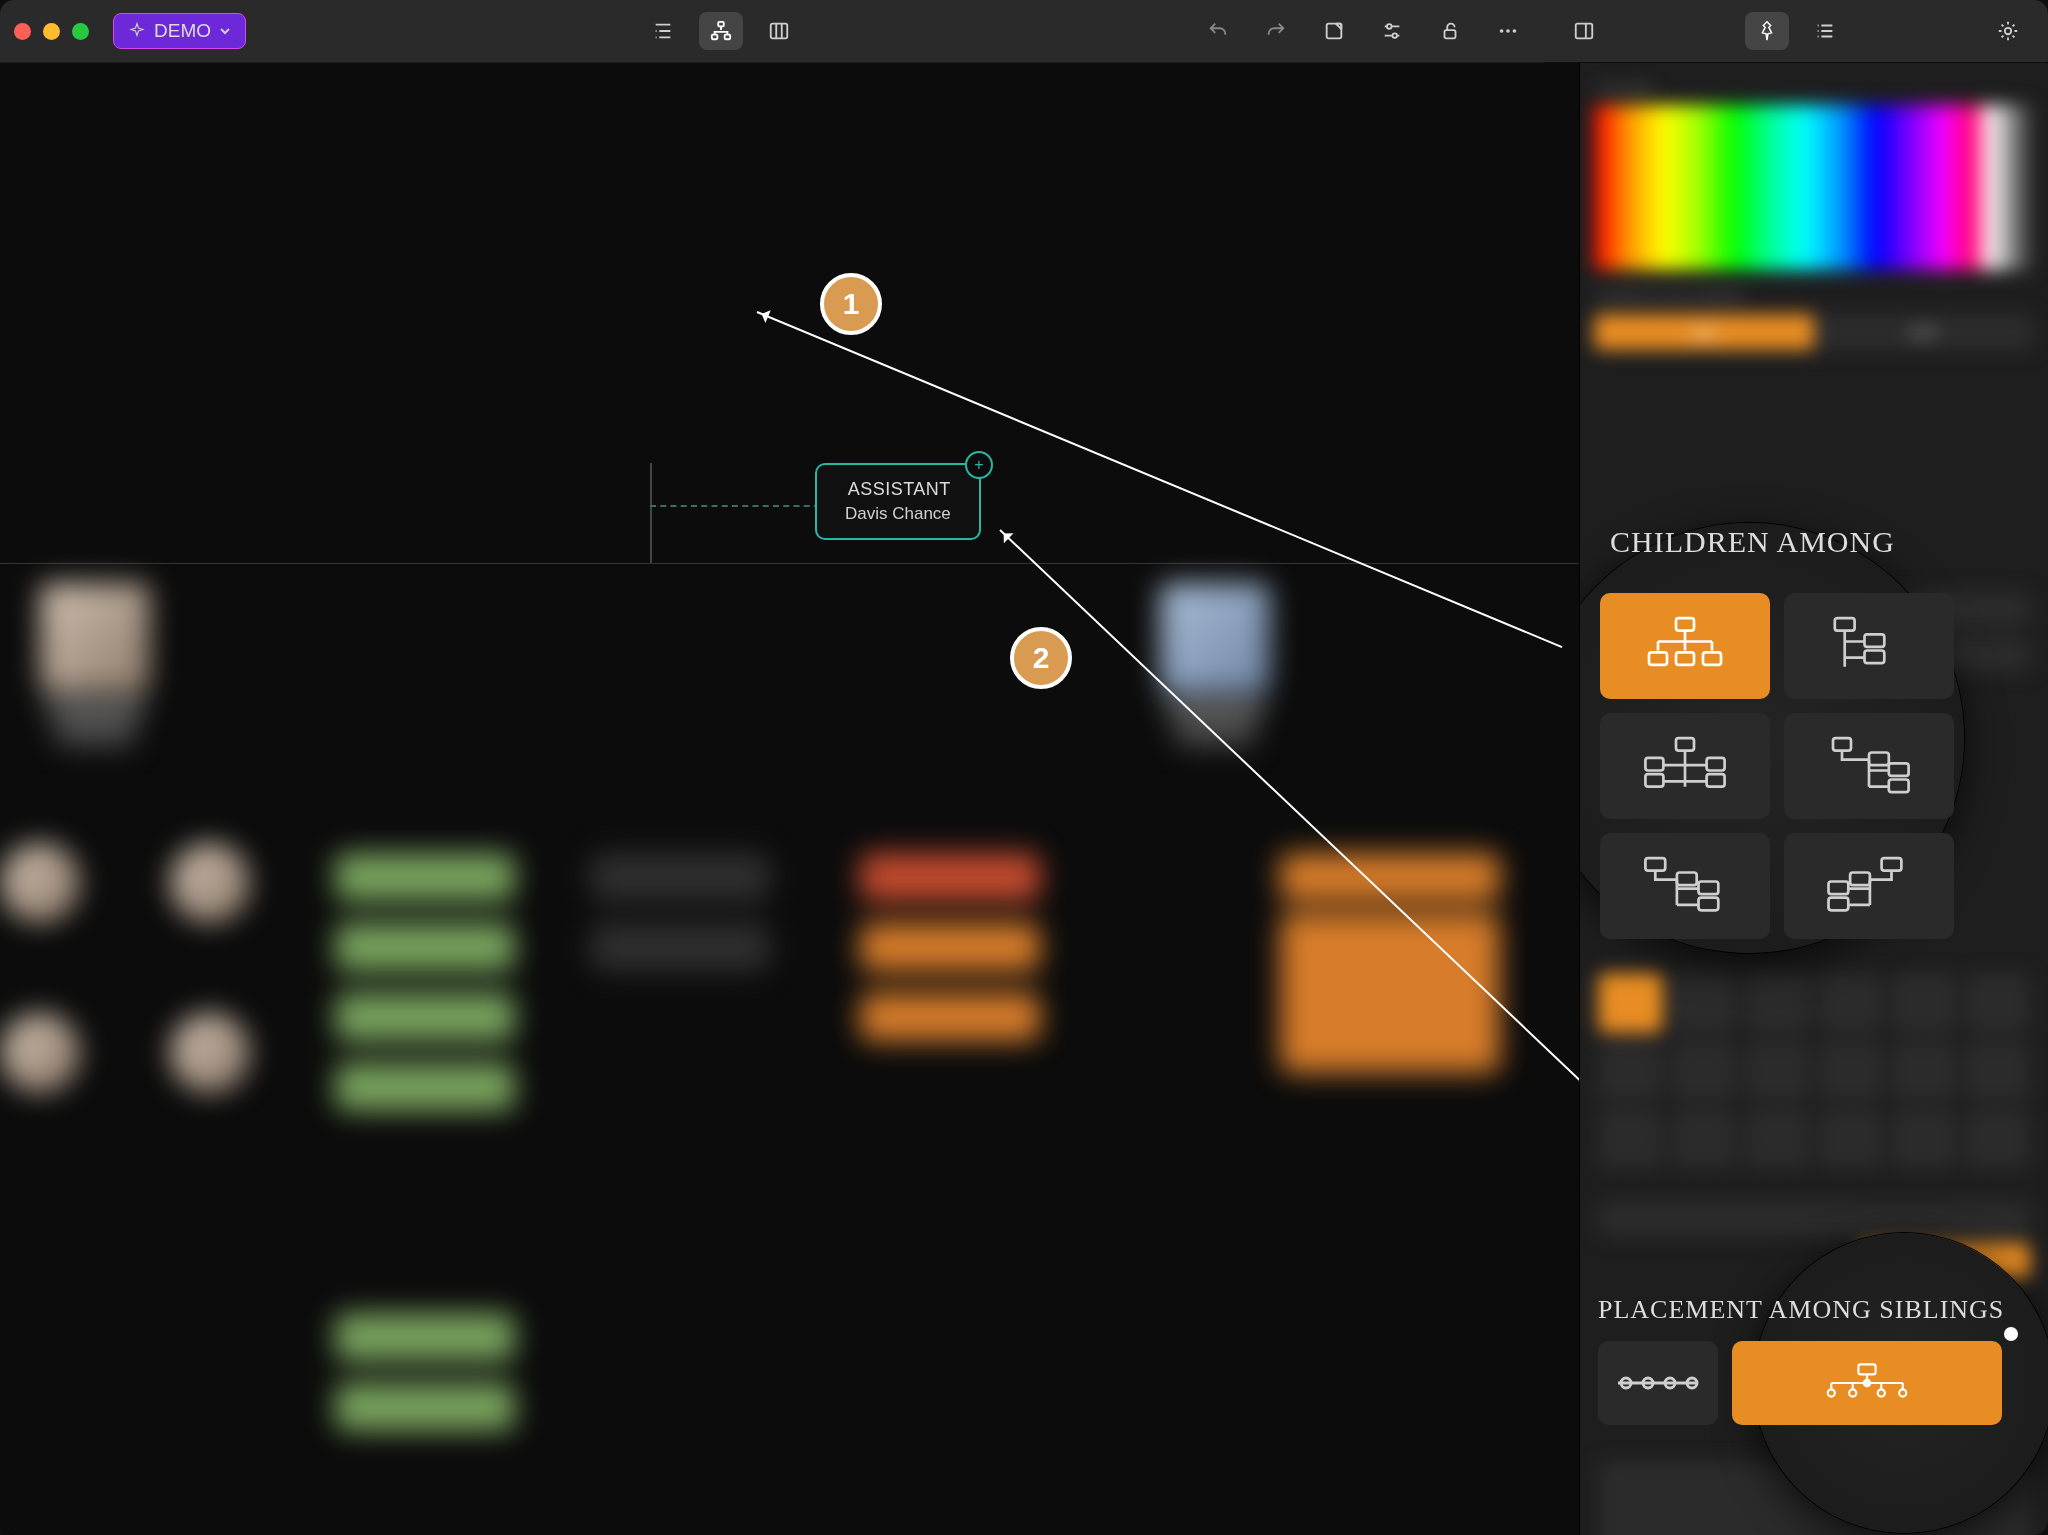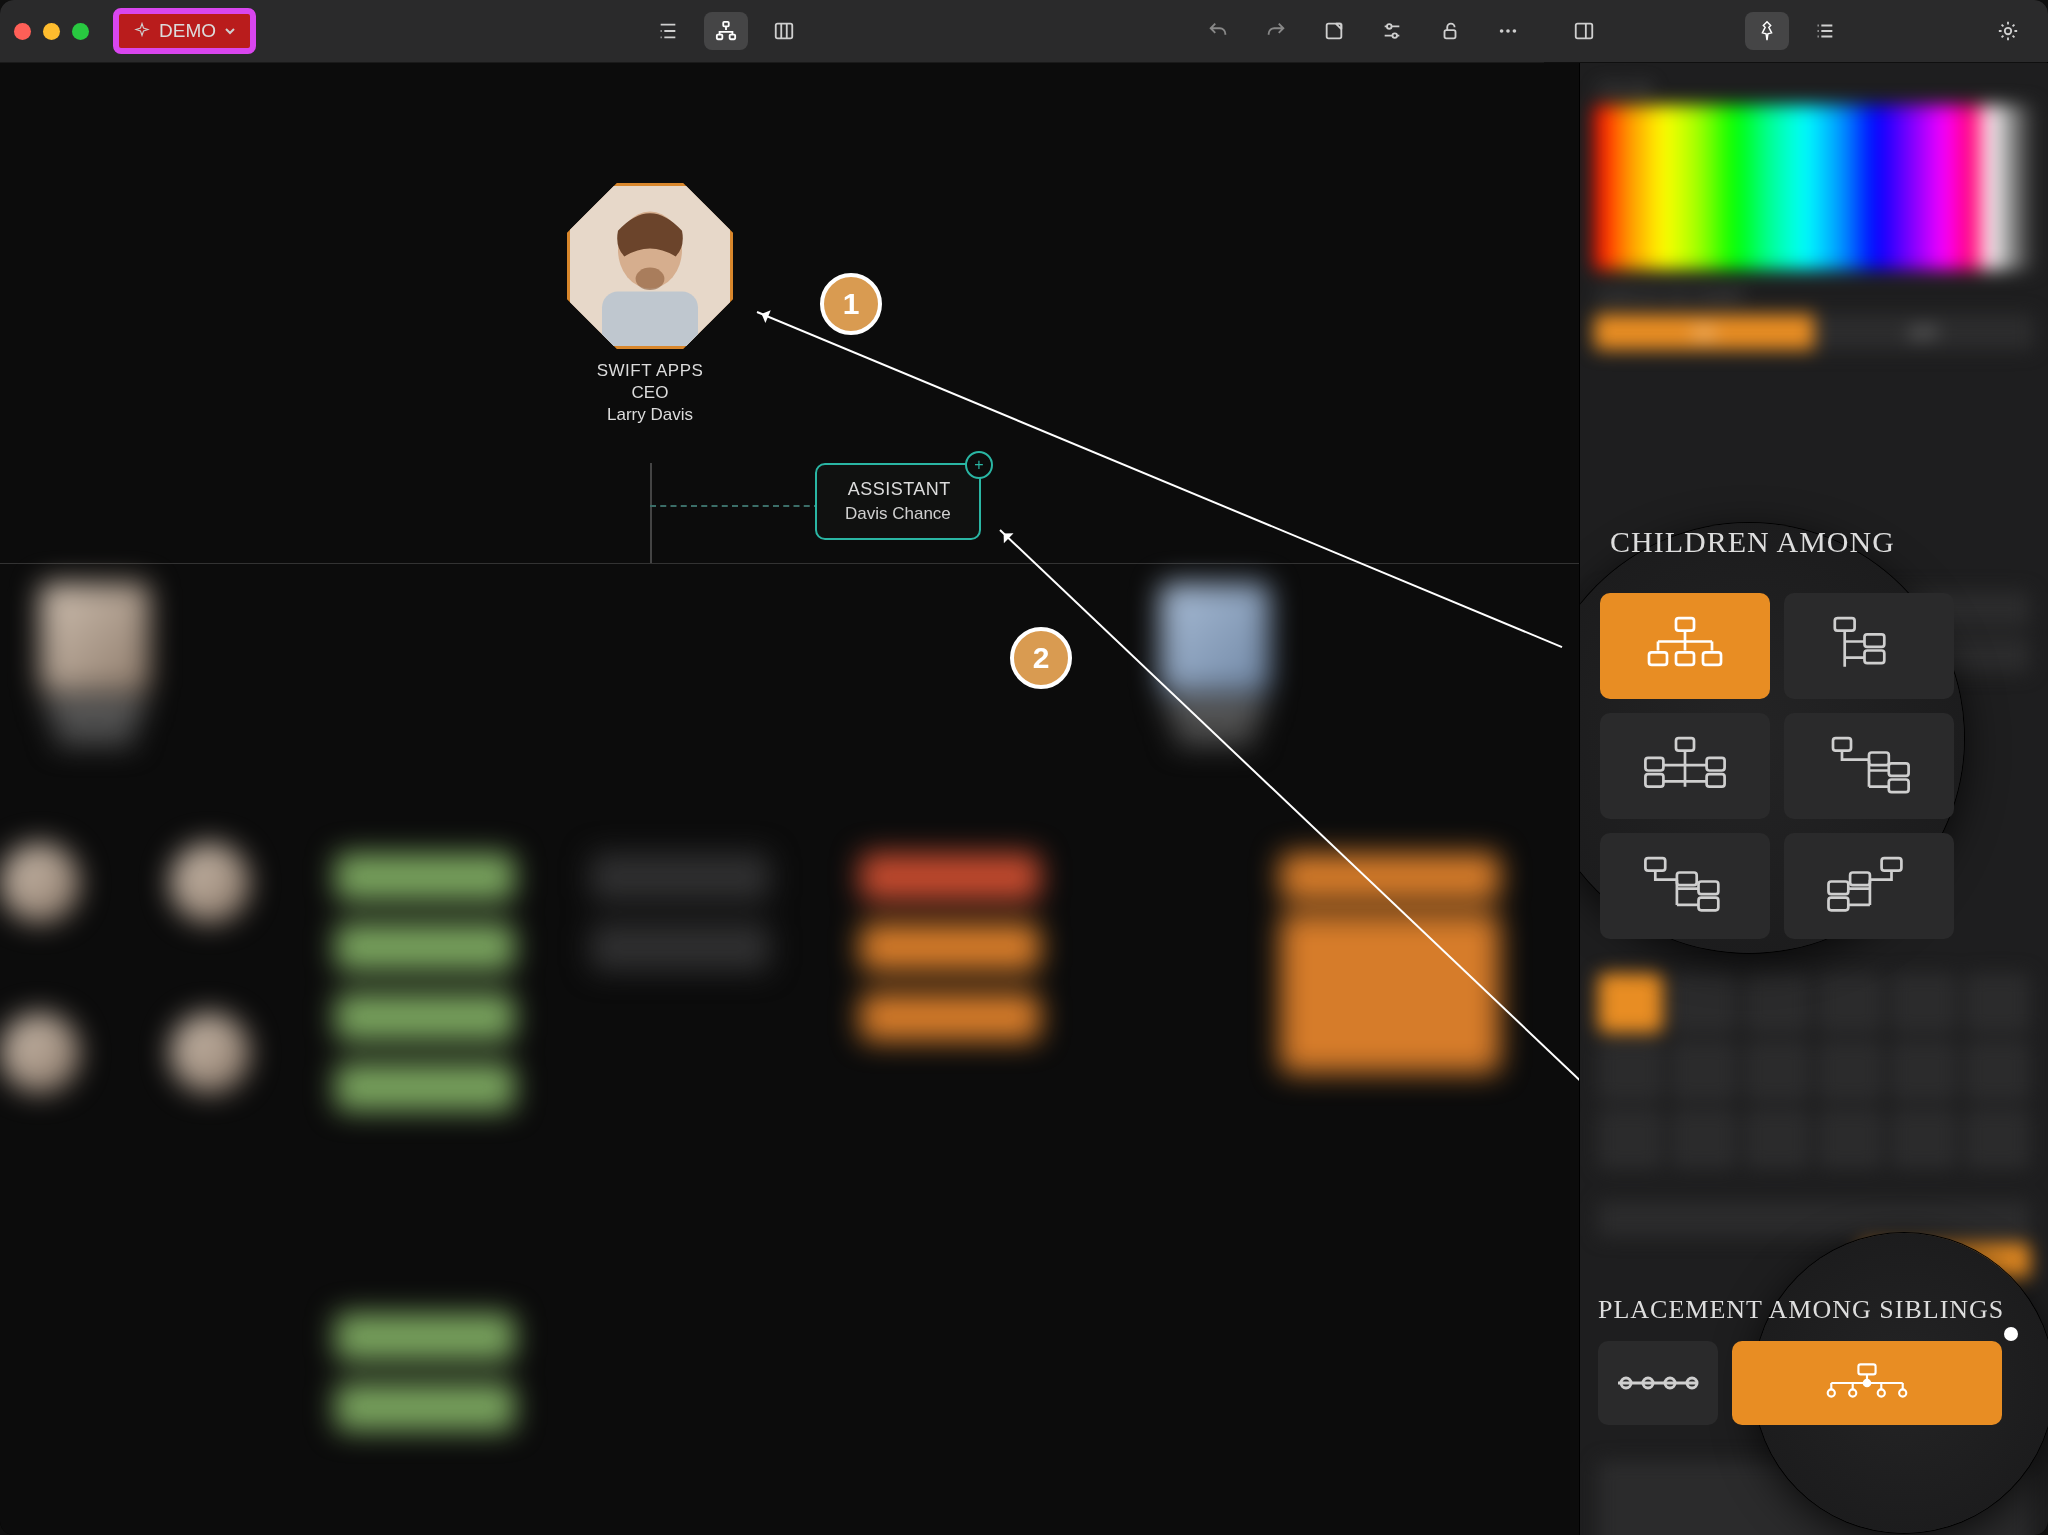--- a/index.html
+++ b/index.html
@@ -22,21 +22,21 @@
   html,body{margin:0;padding:0;background:var(--bg);color:var(--text);font-family:-apple-system,Helvetica,Arial,sans-serif;width:2048px;height:1535px;overflow:hidden;}
   .window{width:2048px;height:1535px;position:relative;border-radius:14px;overflow:hidden;box-shadow:0 0 0 1px #000 inset;}
 
   
   .toolbar{height:62px;background:var(--toolbar);display:flex;align-items:center;padding:0 14px;gap:14px;border-bottom:1px solid #1a1a1a;}
   .traffic{display:flex;gap:12px;margin-right:10px;}
   .dot{width:17px;height:17px;border-radius:50%;}
   .dot.red{background:#ff5f57;}
   .dot.yellow{background:#febc2e;}
   .dot.green{background:#28c840;}
-  .demo-btn{display:flex;align-items:center;gap:8px;background:#b91c1c;border:6px solid #d946ef;border-radius:8px;padding:6px 14px;color:var(--text);font-size:19px;text-align:center;}
+  .demo-btn{display:flex;align-items:center;gap:8px;background:#6d28d9;border:1px solid #d946ef;border-radius:8px;padding:6px 14px;color:var(--text);font-size:19px;text-align:center;}
   .demo-btn svg{flex-shrink:0;}
   .tb-center{flex:1;display:flex;justify-content:center;align-items:center;gap:14px;}
   .tb-right{display:flex;align-items:center;gap:14px;}
   .tb-icon{width:44px;height:38px;display:flex;align-items:center;justify-content:center;border-radius:8px;color:#c8c8c8;}
   .tb-icon.active{background:#454546;}
   .tb-icon svg{width:24px;height:22px;}
   .right-toolbar{width:468px;background:var(--toolbar);height:62px;display:flex;align-items:center;padding:0 18px;gap:14px;}
   .right-toolbar .spacer{flex:1;}
 
   
@@ -228,34 +228,20 @@
             <path d="M12 2v3M12 19v3M2 12h3M19 12h3M5 5l2 2M17 17l2 2M19 5l-2 2M7 17l-2 2" stroke="#cfcfcf" stroke-width="2"></path>
           </svg>
         </div>
     </div>
   </div>
 
   <div class="body">
 
     <div class="canvas">
 
-      <div class="ceo-node">
-        <div class="avatar-hex">
-          <svg class="avatar-face" viewBox="0 0 100 100">
-            <rect width="100" height="100" fill="#e7d8c9"></rect>
-            <ellipse cx="50" cy="40" rx="20" ry="24" fill="#d6ae8e"></ellipse>
-            <path d="M30 28 q20 -22 40 0 q2 10 -4 16 q-16 -10 -32 0 q-6 -6 -4 -16" fill="#6b442b"></path>
-            <ellipse cx="50" cy="58" rx="9" ry="7" fill="#8a5c3a" opacity=".6"></ellipse>
-            <rect x="20" y="66" width="60" height="40" rx="10" fill="#bfc7cf"></rect>
-          </svg>
-        </div>
-        <div class="ceo-company">SWIFT APPS</div>
-        <div class="ceo-title">CEO</div>
-        <div class="ceo-name">Larry Davis</div>
-      </div>
 
       <div class="connector-v"></div>
       <div class="connector-h"></div>
 
       <div class="assistant-node">
         <div class="add-btn">+</div>
         <div class="assistant-title">ASSISTANT</div>
         <div class="assistant-name">Davis Chance</div>
       </div>
 

